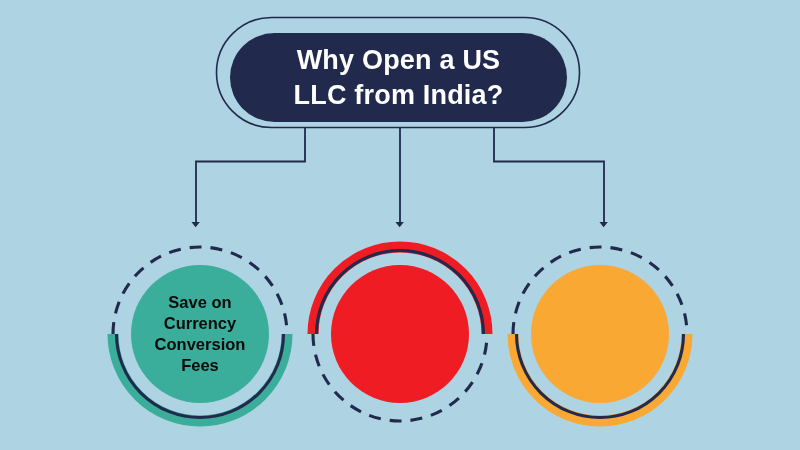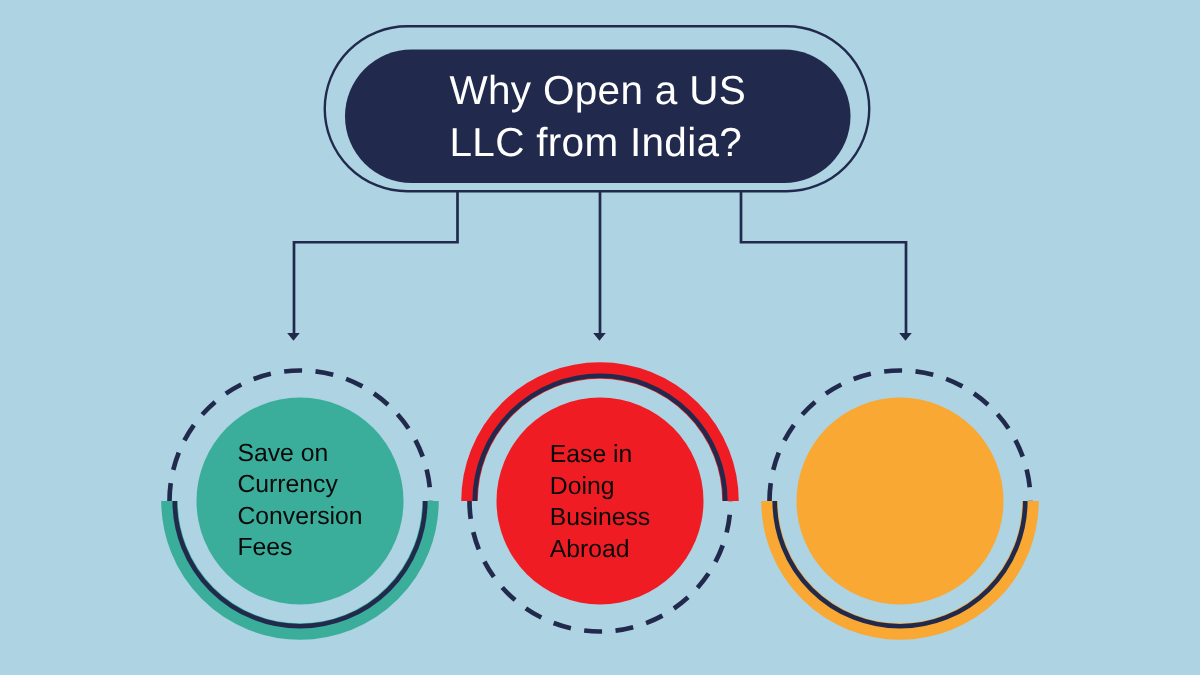--- a/index.html
+++ b/index.html
@@ -20,22 +20,22 @@
   }
   #diagram-svg {
     position: absolute;
     left: 0;
     top: 0;
     width: 800px;
     height: 450px;
   }
   .node-label {
     position: absolute;
-    text-align: left;
-    font-weight: normal;
+    text-align: center;
+    font-weight: bold;
     line-height: 1.26;
     white-space: pre-line;
     pointer-events: none;
   }
   #title-label {
     left: 230px;
     top: 33px;
     width: 337px;
     height: 89px;
     display: flex;
@@ -114,19 +114,15 @@
   </svg>
 
   <div class="node-label" id="title-label">Why Open a US
 LLC from India?</div>
 
   <div class="node-label circle-label" id="label-left">Save on
 Currency
 Conversion
 Fees</div>
 
-  <div class="node-label circle-label" id="label-mid">Ease in
-Doing
-Business
-Abroad</div>
 
 
 </div>
 
 </body></html>

